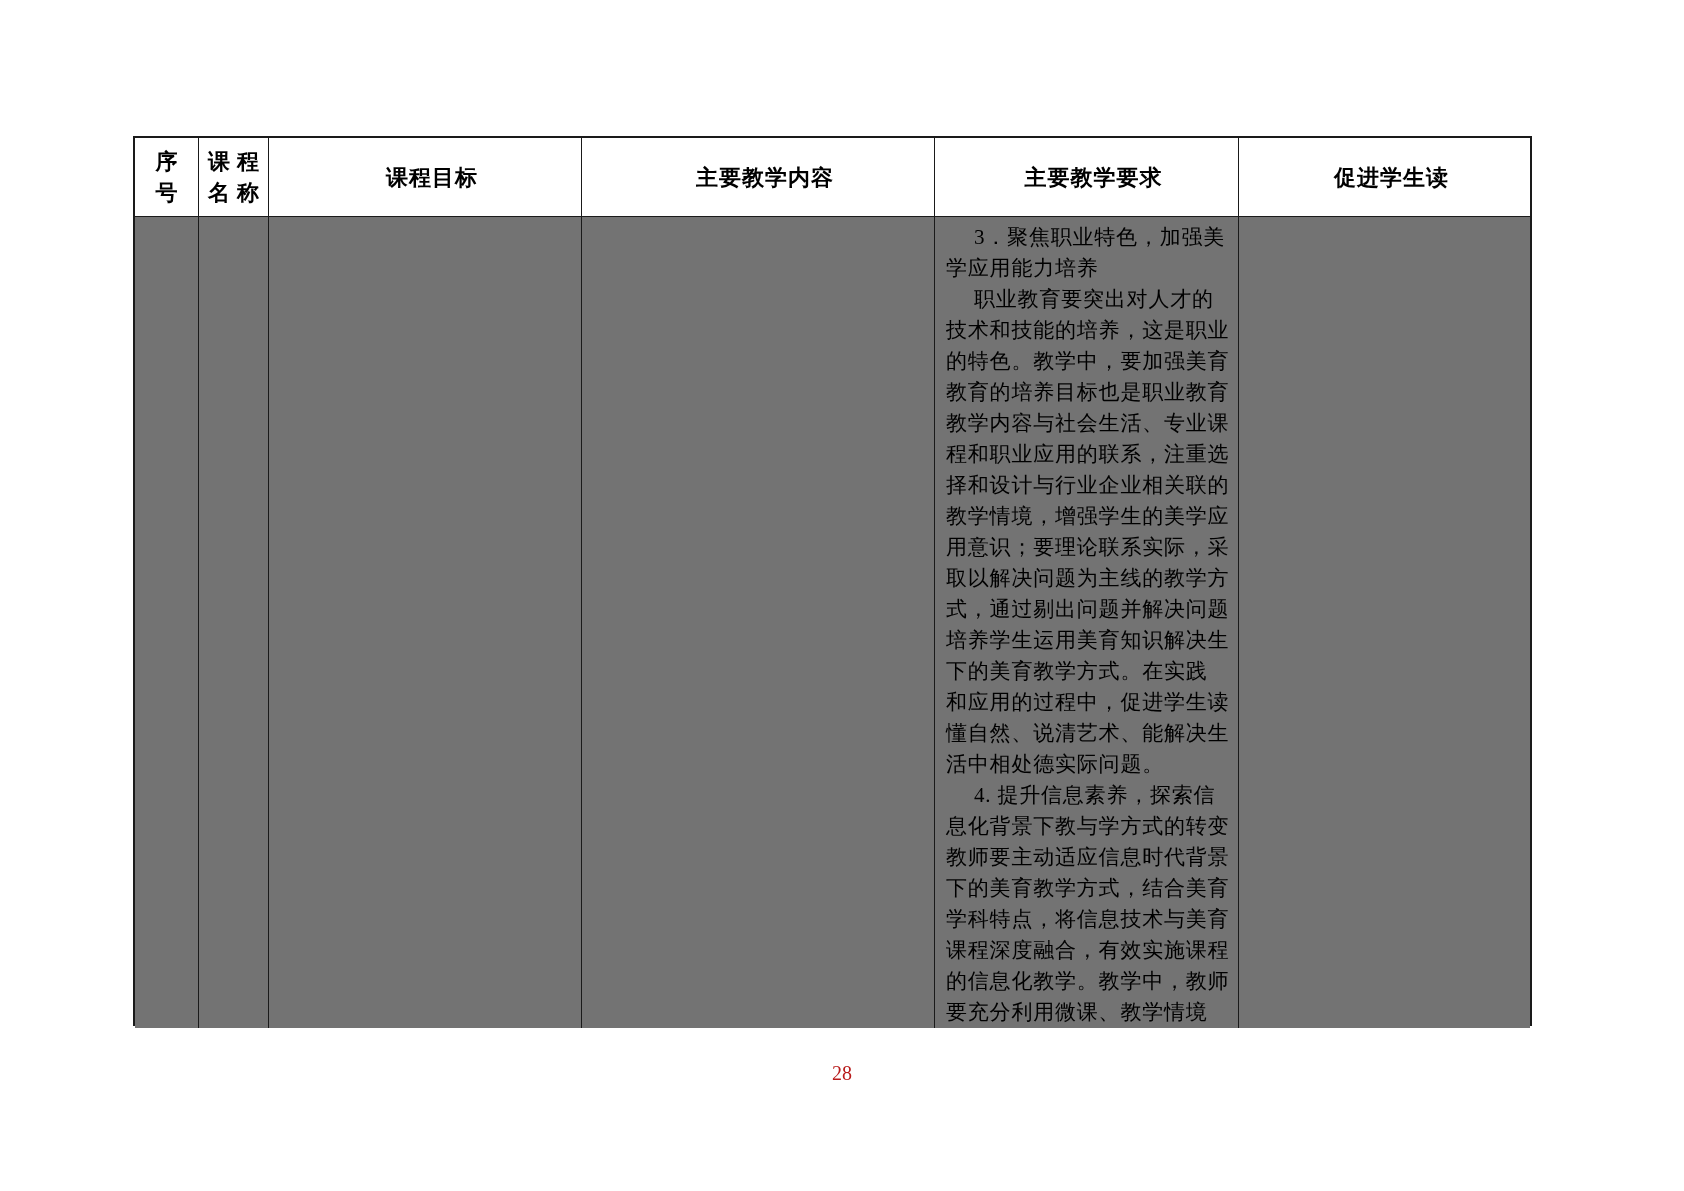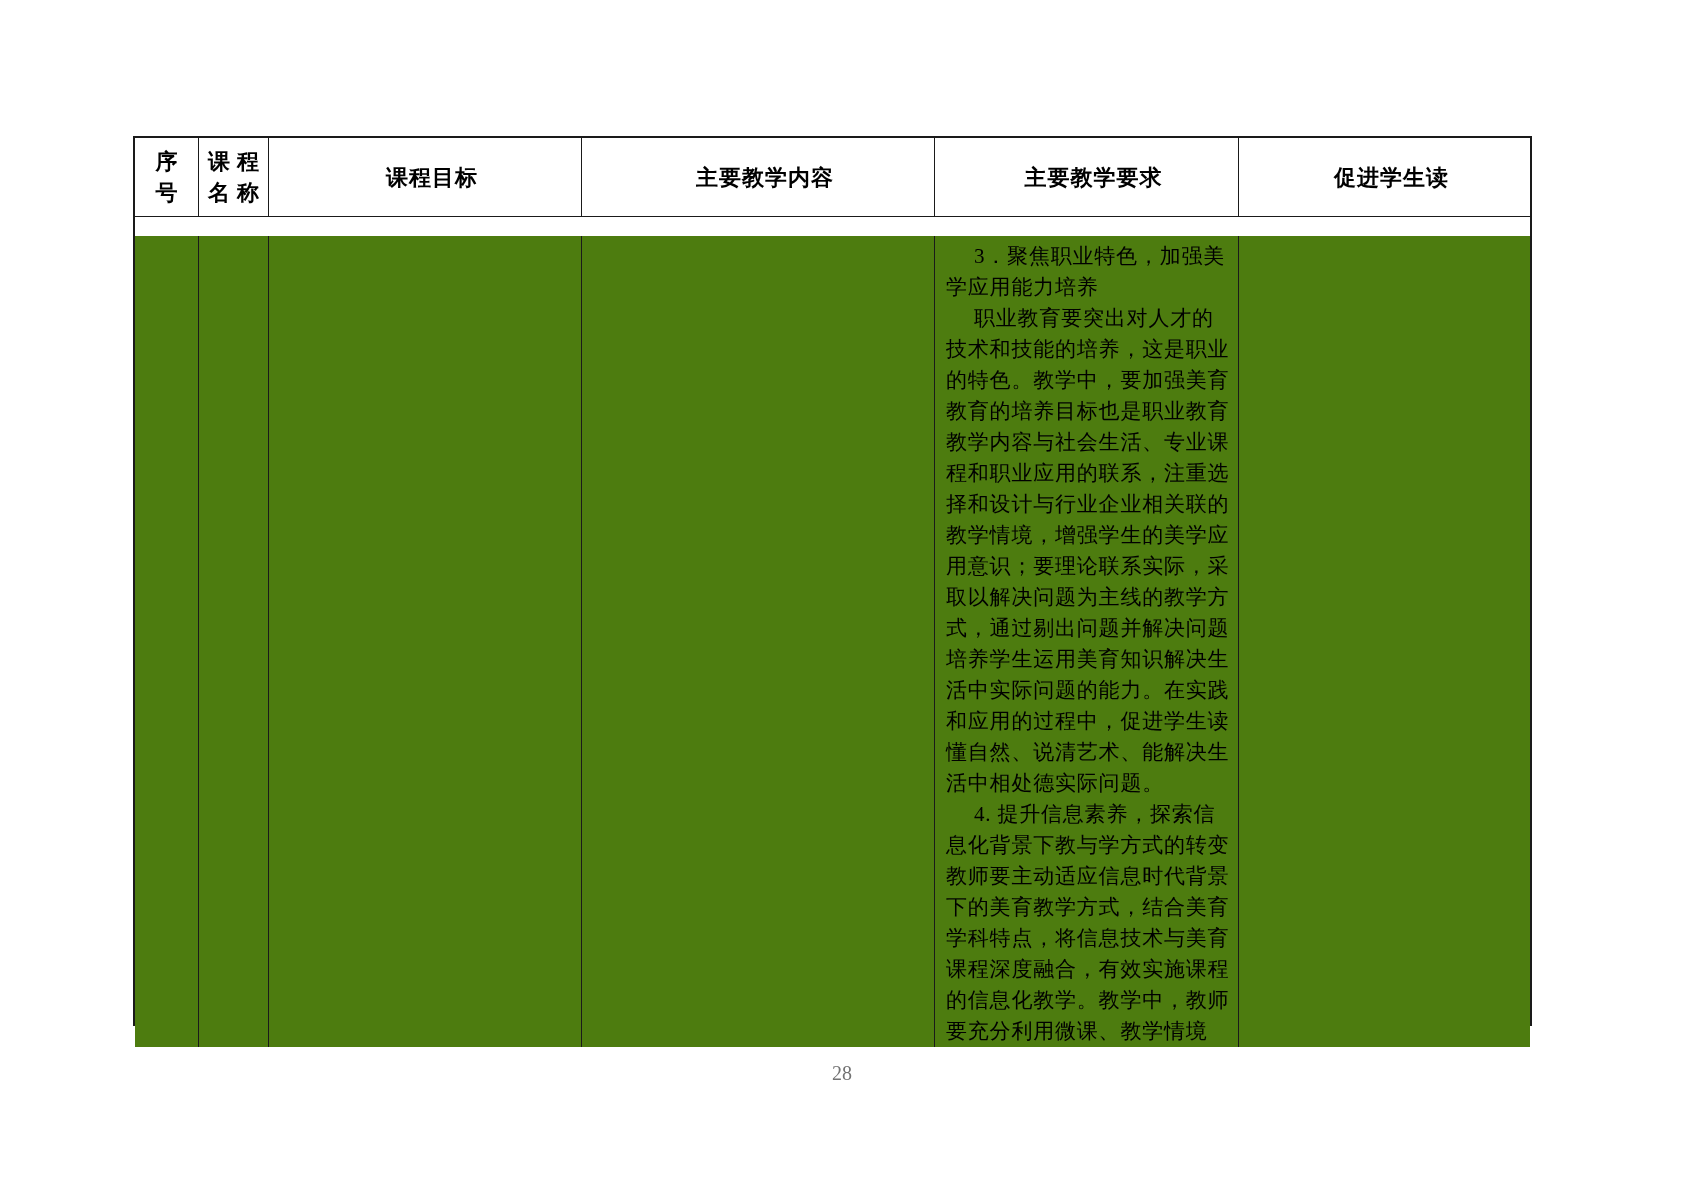--- a/index.html
+++ b/index.html
@@ -39,39 +39,39 @@
     font-size: 22px;
     line-height: 31px;
     display: flex;
     flex-direction: column;
     justify-content: center;
   }
   .head.center { align-items: center; text-align: center; }
   .head.left { align-items: center; padding-left: 14px; }
   .head .hline { letter-spacing: 1px; }
   .head.spread .hline { letter-spacing: 7px; margin-right: -7px; }
-  .cell.bodycell { background: #4d7c0f; margin-top: 19px; }
+  .cell.bodycell { background: #737373; }
   .lines {
     padding: 5px 10px 0 11px;
     font-size: 21px;
     line-height: 31px;
     letter-spacing: 0.8px;
     color: #000000;
   }
   .text-line { white-space: nowrap; }
   .text-line.indent { padding-left: 28px; }
   .page-number {
     position: absolute;
     left: 0;
     top: 1062px;
     width: 1684px;
     text-align: center;
     font-size: 20px;
     font-family: "Liberation Serif", "DejaVu Serif", serif;
-    color: #737373;
+    color: #b91c1c;
   }
 </style>
 </head>
 <body>
 
 <div class="doc">
 
   <div class="table">
 
     <div class="cell head center spread">
@@ -117,21 +117,21 @@
           <div class="text-line">的特色。教学中，要加强美育</div>
           <div class="text-line">教育的培养目标也是职业教育</div>
           <div class="text-line">教学内容与社会生活、专业课</div>
           <div class="text-line">程和职业应用的联系，注重选</div>
           <div class="text-line">择和设计与行业企业相关联的</div>
           <div class="text-line">教学情境，增强学生的美学应</div>
           <div class="text-line">用意识；要理论联系实际，采</div>
           <div class="text-line">取以解决问题为主线的教学方</div>
           <div class="text-line">式，通过剔出问题并解决问题，</div>
           <div class="text-line">培养学生运用美育知识解决生</div>
-          <div class="text-line">活中实际问题的能力。在实践</div>
+          <div class="text-line">下的美育教学方式。在实践</div>
           <div class="text-line">和应用的过程中，促进学生读</div>
           <div class="text-line">懂自然、说清艺术、能解决生</div>
           <div class="text-line">活中相处德实际问题。</div>
           <div class="text-line indent">4. 提升信息素养，探索信</div>
           <div class="text-line">息化背景下教与学方式的转变</div>
           <div class="text-line">教师要主动适应信息时代背景</div>
           <div class="text-line">下的美育教学方式，结合美育</div>
           <div class="text-line">学科特点，将信息技术与美育</div>
           <div class="text-line">课程深度融合，有效实施课程</div>
           <div class="text-line">的信息化教学。教学中，教师</div>

